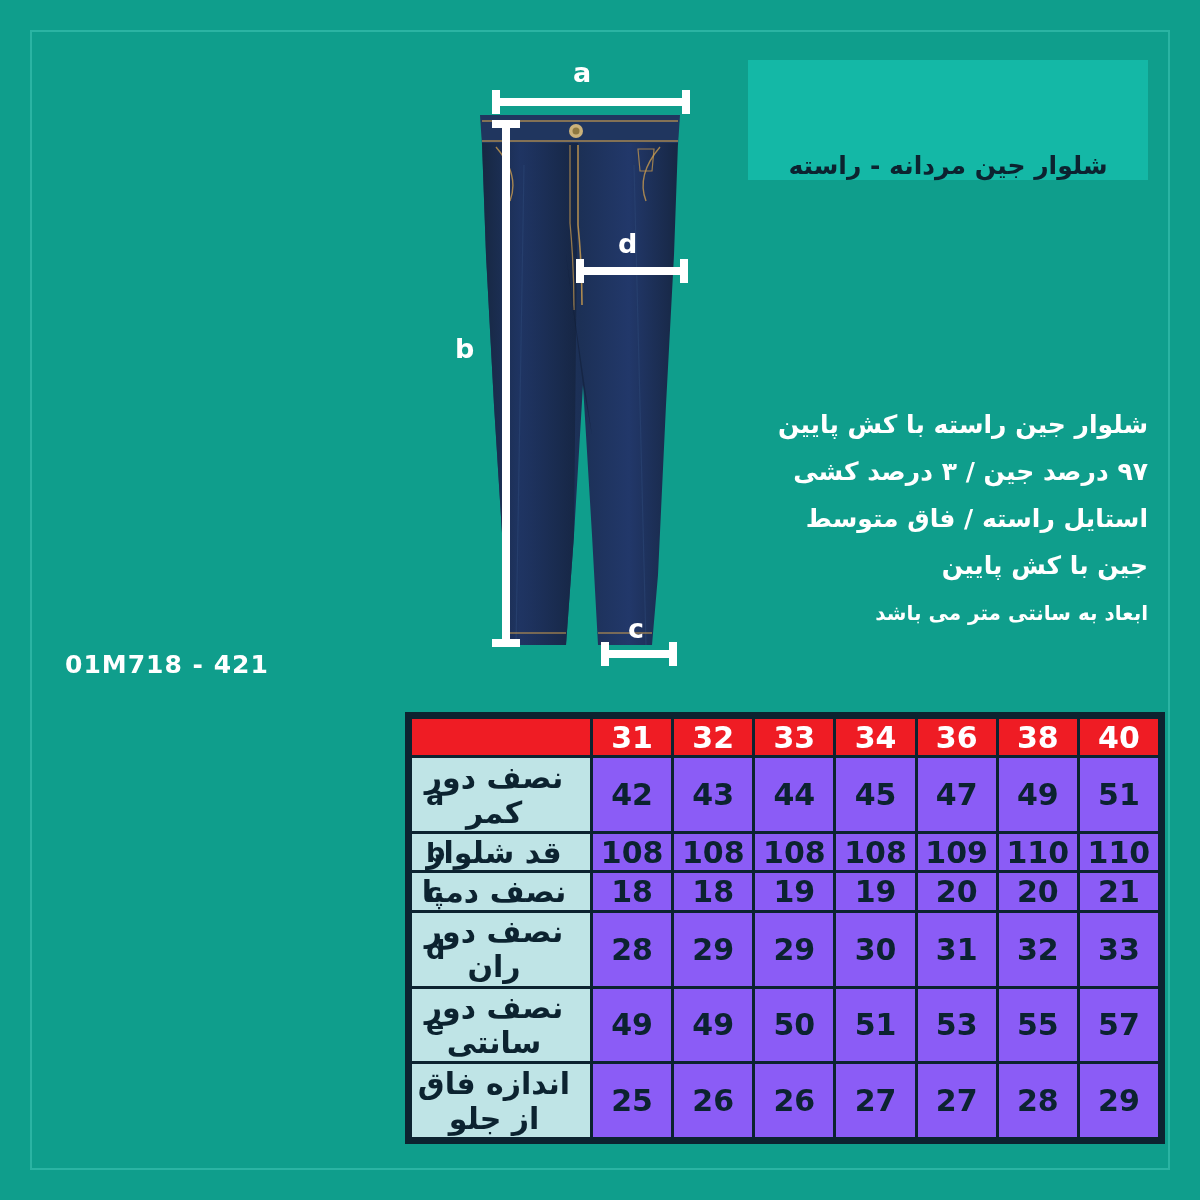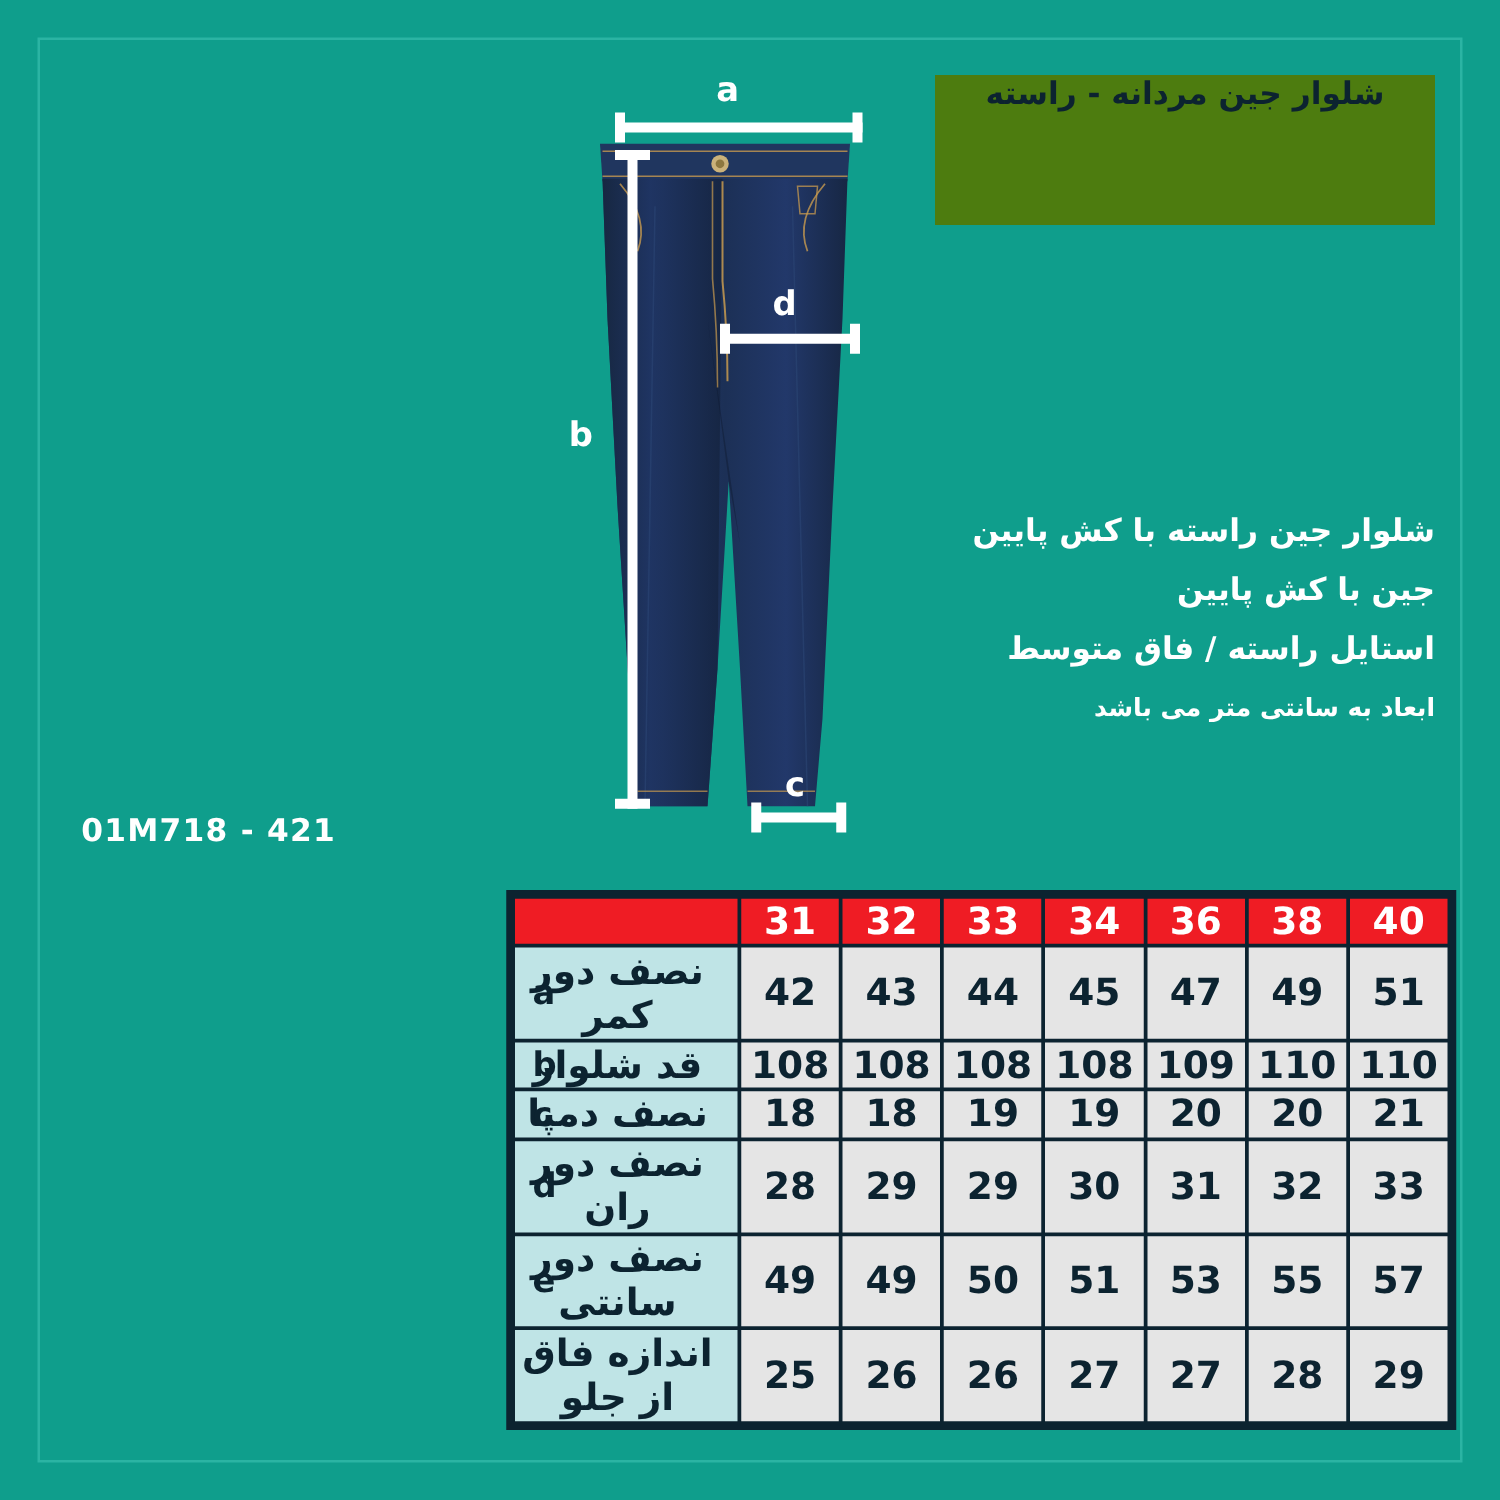--- a/index.html
+++ b/index.html
@@ -29,23 +29,23 @@
     pointer-events: none;
   }
 
   
   .title-box {
     position: absolute;
     right: 52px;
     top: 60px;
     width: 400px;
     height: 120px;
-    background: #4d7c0f;
+    background: #14b8a6;
     display: flex;
-    align-items: flex-start;
+    align-items: flex-end;
     justify-content: center;
   }
   .title-box .title-text {
     font-size: 25px;
     font-weight: bold;
     color: #0c2330;
     direction: rtl;
     letter-spacing: 0px;
   }
 
@@ -132,21 +132,21 @@
     border-collapse: separate;
     border-spacing: 3px;
     table-layout: fixed;
     direction: rtl;
   }
   table.size-table td {
     text-align: center;
     vertical-align: middle;
     font-family: "DejaVu Sans", sans-serif;
     font-weight: bold;
-    background: #e5e5e5;
+    background: #8b5cf6;
     color: #0c2330;
     font-size: 30px;
     padding: 0;
   }
   table.size-table tr.header-row td {
     background: #ef1c24;
     color: #ffffff;
     font-size: 30px;
   }
   table.size-table tr.header-row td.corner {
@@ -176,22 +176,23 @@
 
 <div class="page">
   <div class="inner-border"></div>
 
   <div class="title-box">
     <span class="title-text">شلوار جین مردانه - راسته</span>
   </div>
 
   <div class="desc">
     <div class="line">شلوار جین راسته با کش پایین</div>
+    <div class="line">۹۷ درصد جین / ۳ درصد کشی</div>
+    <div class="line">استایل راسته / فاق متوسط</div>
     <div class="line">جین با کش پایین</div>
-    <div class="line">استایل راسته / فاق متوسط</div>
     <div class="line small">ابعاد به سانتی متر می باشد</div>
   </div>
 
   <div class="product-code">01M718 - 421</div>
 
   <div class="jeans-wrap">
     <svg class="jeans" viewBox="0 0 220 555" xmlns="http://www.w3.org/2000/svg">
       <defs>
         <linearGradient id="denim" x1="0" y1="0" x2="1" y2="0">
           <stop offset="0%" stop-color="#1b2f52"></stop>

